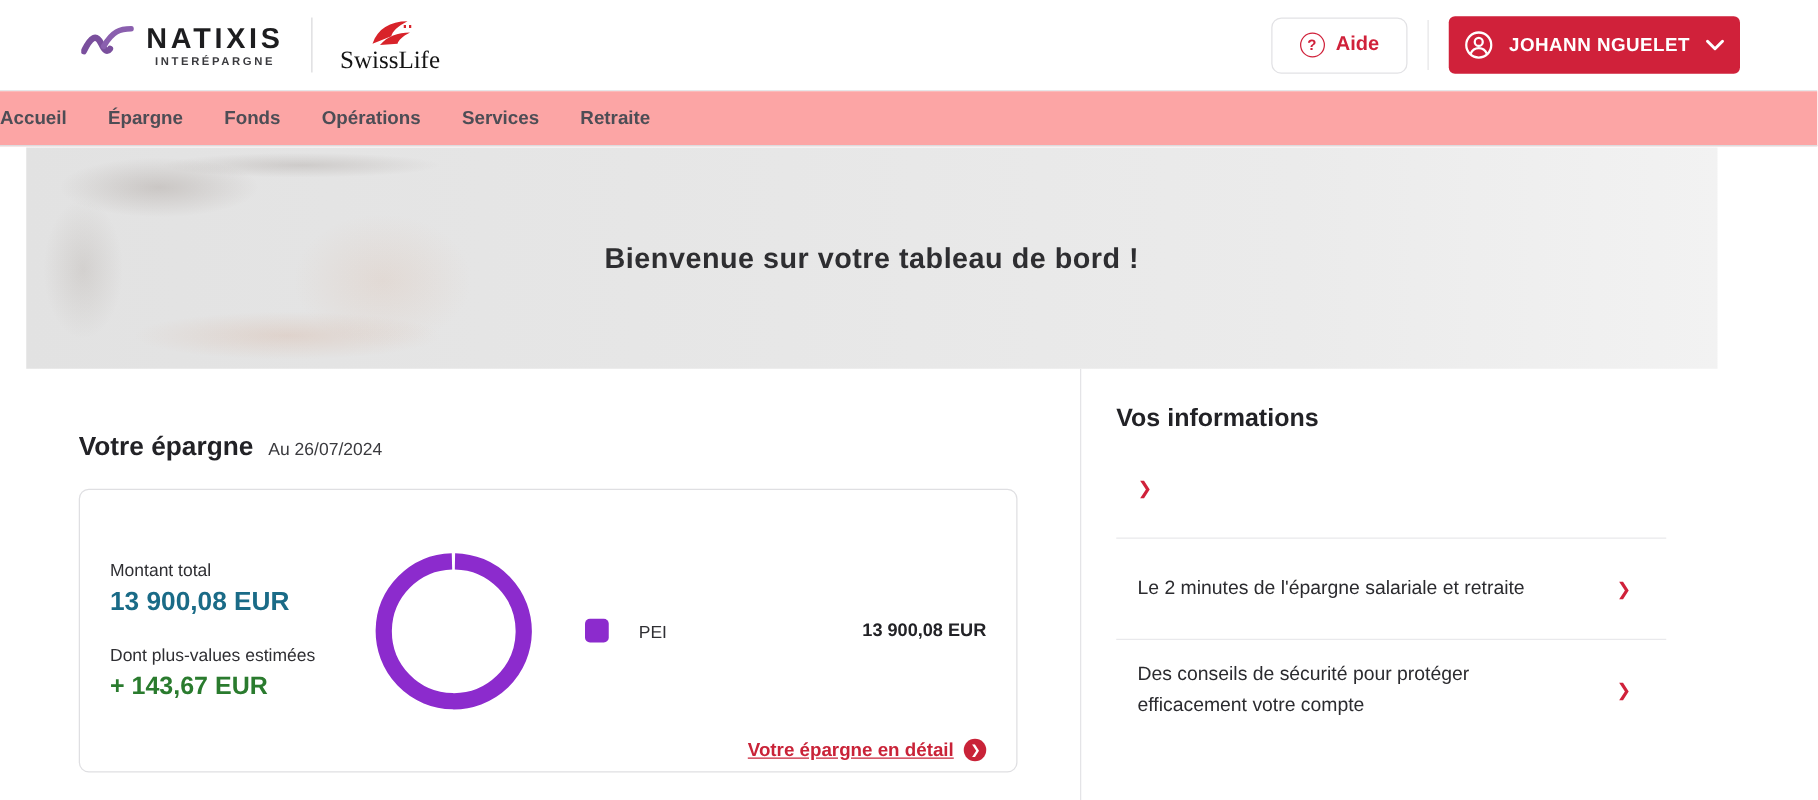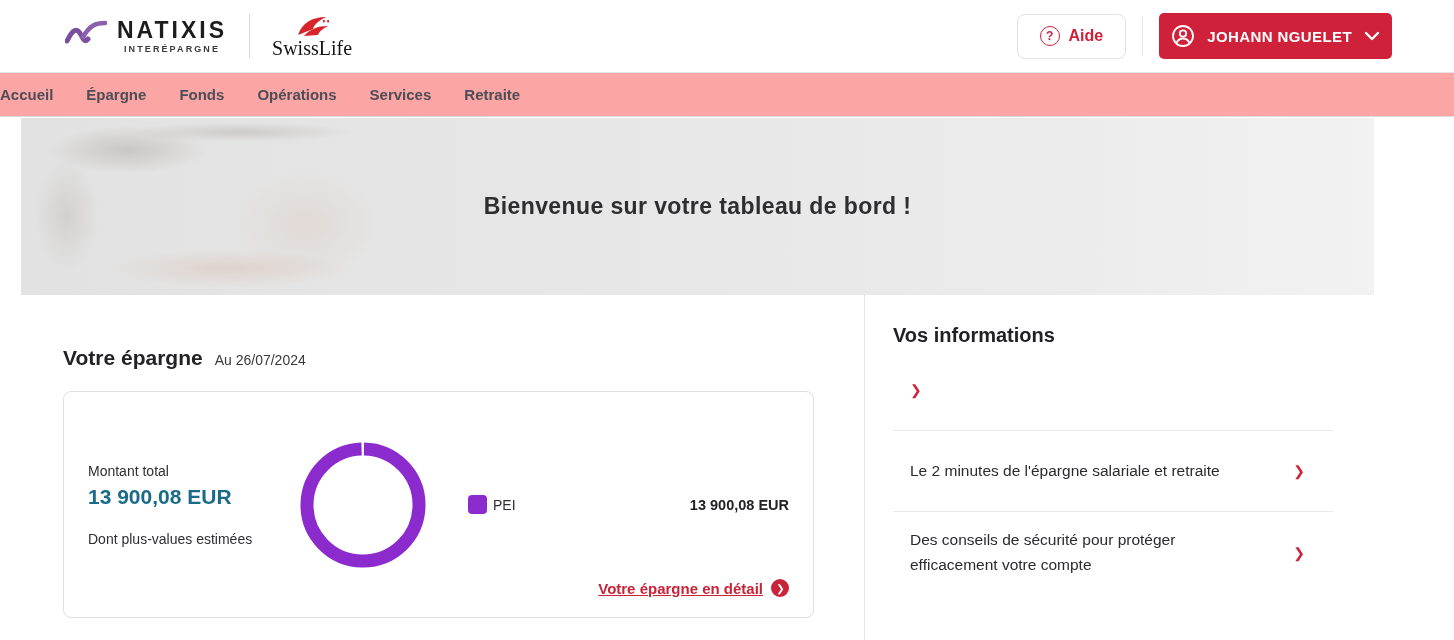--- a/index.html
+++ b/index.html
@@ -58,23 +58,23 @@
   
   .card { position:relative; margin-top:21px; width:751px; height:227px; background:#fff;
     border:1px solid #dfdfe2; border-radius:8px; display:flex; align-items:center; padding:0 24px; }
   .amounts { width:212px; }
   .amt-label { font-size:14px; color:#2f2f33; }
   .amt-total { font-size:21px; font-weight:700; color:#1a6b87; margin:6px 0 22px; }
   .amt-gains { font-size:20px; font-weight:700; color:#2a7b2e; margin-top:6px; }
   .donut { width:126px; height:126px; flex:none; }
   .legend-row { flex:1; display:flex; align-items:center; margin-left:42px; }
   .legend-chip { width:19px; height:19px; border-radius:4px; background:#8c2bcd; flex:none; }
-  .legend-label { font-size:14px; color:#2f2f33; margin-left:6px; }
+  .legend-label { font-size:14px; color:#2f2f33; margin-left:24px; }
   .legend-value { margin-left:auto; font-size:14.5px; font-weight:700; color:#222226; }
-  .detail-link { position:absolute; right:24px; bottom:20px; display:flex; align-items:center; gap:8px;
+  .detail-link { position:absolute; right:24px; bottom:8px; display:flex; align-items:center; gap:8px;
     color:#c92338; font-size:15px; font-weight:700; cursor:pointer;margin-left:15px; }
   .detail-link-text { text-decoration:underline; }
   .arrow-circle { width:18px; height:18px; border-radius:50%; background:#c92338; color:#fff;
     display:flex; align-items:center; justify-content:center; font-size:10px; padding-left:1px; }
 
   
   .info-title { font-size:20px; font-weight:700; color:#222226; margin-top:29px; }
   .info-list { margin-top:3px; }
   .info-row { display:flex; align-items:center; justify-content:space-between;
     min-height:81px; padding:0 28px 0 17px; cursor:pointer; }
@@ -149,20 +149,21 @@
     <div class="section-head">
       <span class="section-title">Votre épargne</span>
       <span class="section-date">Au 26/07/2024</span>
     </div>
 
     <div class="card">
       <div class="amounts">
         <div class="amt-label">Montant total</div>
         <div class="amt-total">13 900,08 EUR</div>
         <div class="amt-label">Dont plus-values estimées</div>
+        <div class="amt-gains">+ 143,67 EUR</div>
       </div>
 
       <svg class="donut" viewBox="0 0 126 126">
         <circle cx="63" cy="63" r="56" fill="none" stroke="#8c2bcd" stroke-width="13" pathLength="100" stroke-dasharray="99.3 0.7" transform="rotate(-89 63 63)"></circle>
       </svg>
 
       <div class="legend-row">
         <span class="legend-chip"></span>
         <span class="legend-label">PEI</span>
         <span class="legend-value">13 900,08 EUR</span>

